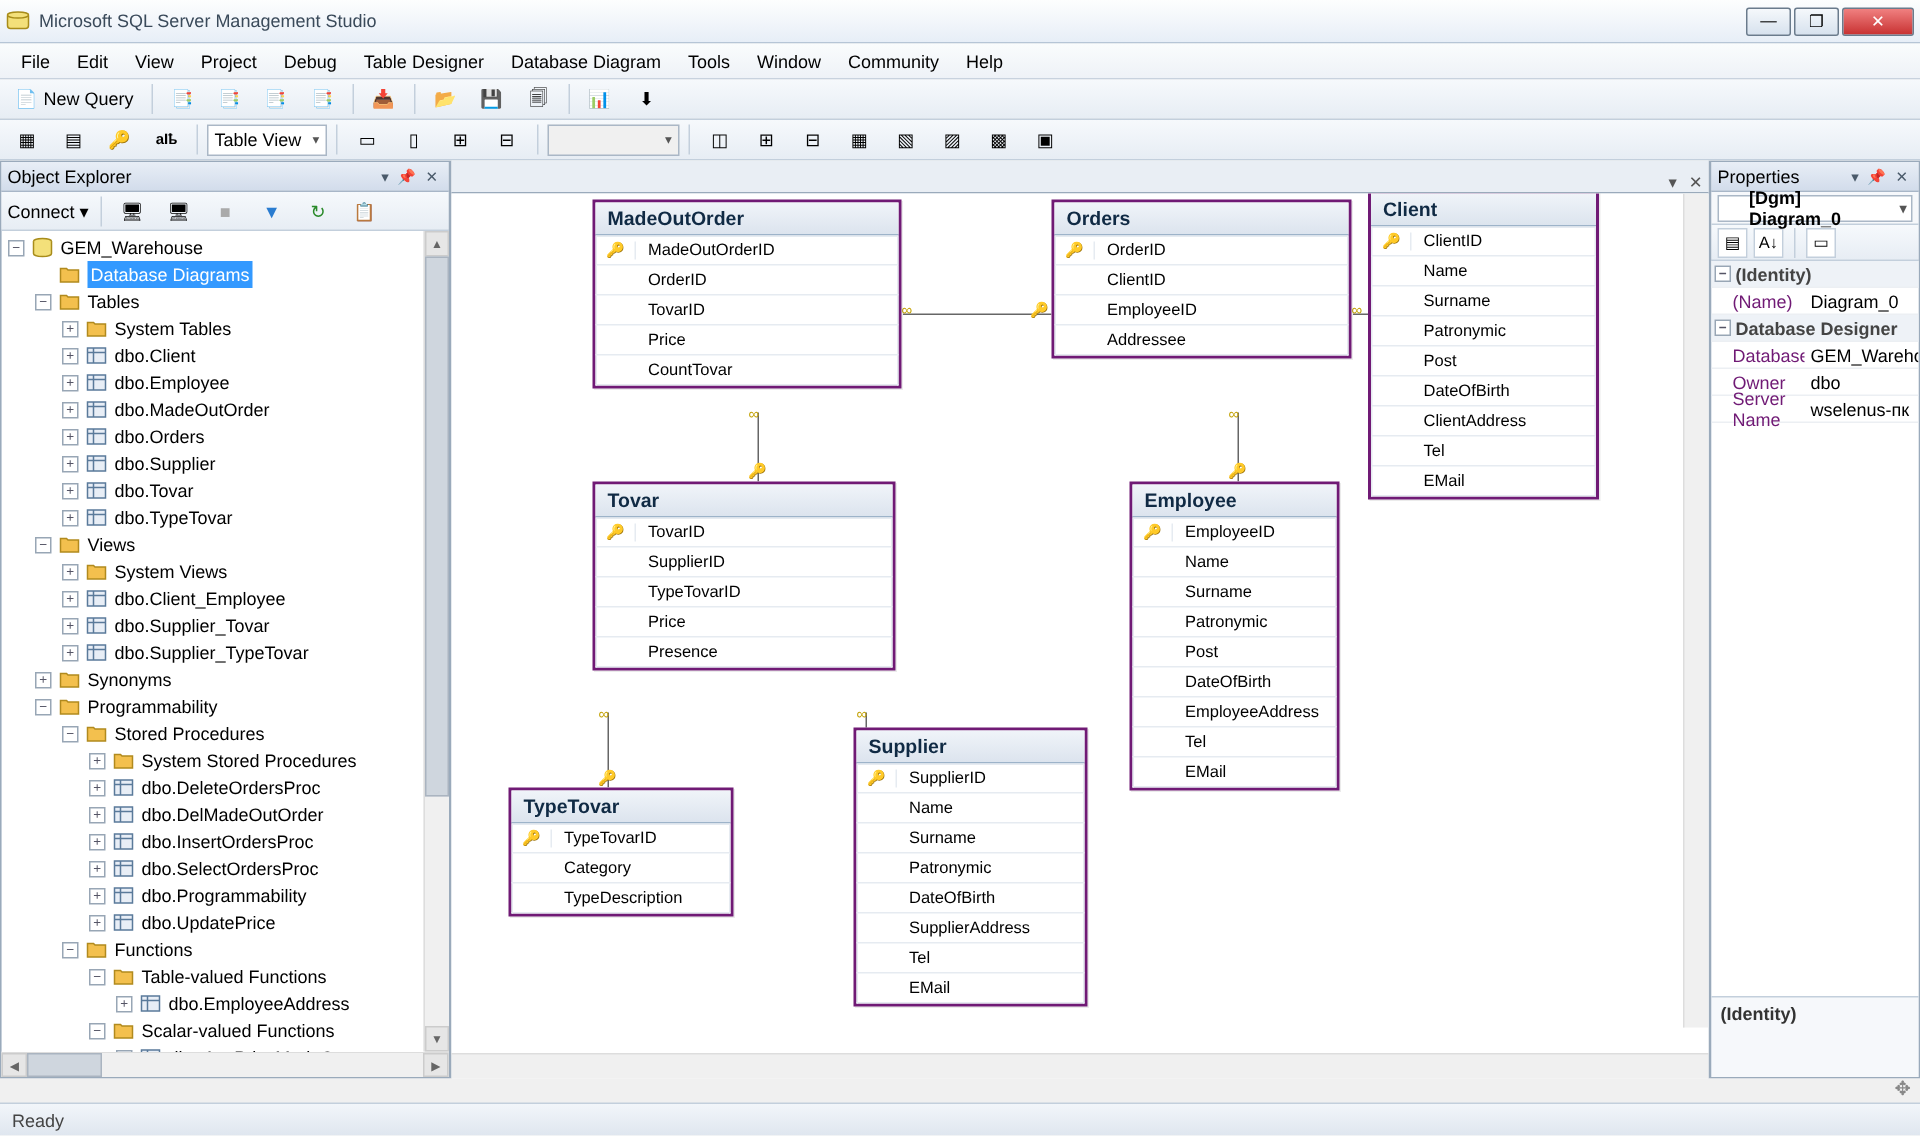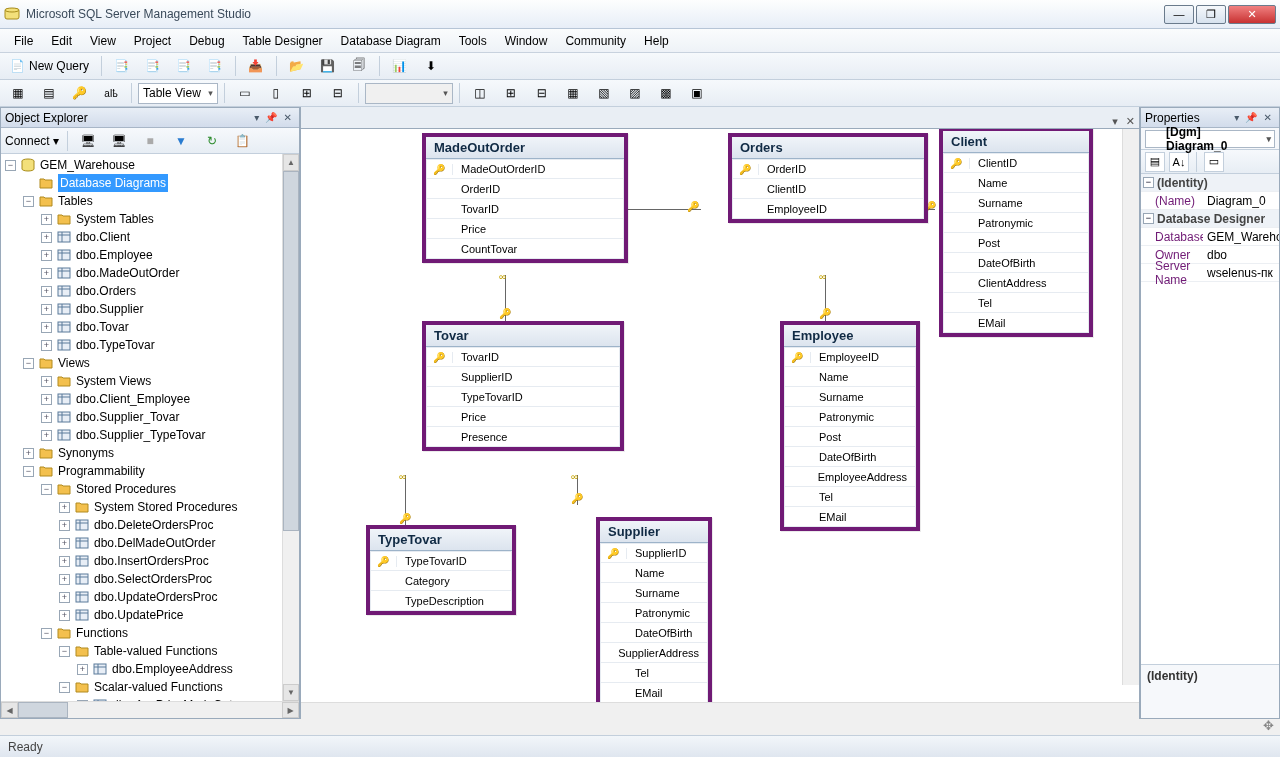--- a/index.html
+++ b/index.html
@@ -60,21 +60,21 @@
 .docarea { flex: 1; display: flex; flex-direction: column; background: #fff; border-left:1px solid #9aaabb; border-right:1px solid #9aaabb;}
 .tabstrip { height: 22px; background: #e9eef4; display: flex; align-items: flex-end; padding-left: 8px; border-bottom: 1px solid #9aaabb; }
 .tab { height: 20px; padding: 0 10px 0 8px; background: #fff; border: 1px solid #9aaabb; border-bottom: none; border-radius: 3px 3px 0 0; display: flex; align-items: center; font-size: 11px; font-weight: bold; color:#1a3a5a;}
 .tabstrip .spacer{flex:1;}
 .tabstrip .tbx{padding:0 4px; font-size:11px; color:#555;}
 .canvas { flex: 1; background: #fff; position: relative; overflow:auto;}
 .canvas-hscroll{height:17px; background:#f0f0f0; border-top:1px solid #ddd;}
 .canvas-vscroll{position:absolute; right:0; top:0; bottom:17px; width:17px; background:#f0f0f0; border-left:1px solid #ddd;}
 
 
-.dbtable { position: absolute; border: 4px solid #701a75; background: #fff; box-shadow: 1px 1px 0 rgba(0,0,0,0.08); margin-left: 27px; }
+.dbtable { position: absolute; border: 2px solid #701a75; background: #fff; box-shadow: 1px 1px 0 rgba(0,0,0,0.08); }
 .dbtable .dbtitle { background: linear-gradient(#f0f4f9,#dce4ee); border-bottom: 1px solid #9db3c9; padding: 3px 8px; font-weight: bold; color: #102a44; font-size: 13px; }
 .dbtable .dbcols { padding: 0; }
 .dbtable .dbcol { display: flex; align-items: center; height: 20px; border: 1px solid #e6ebf1; border-top: none; }
 .dbtable .dbcol:first-child { border-top: 1px solid #e6ebf1; }
 .dbtable .keycell { width: 26px; display: flex; align-items: center; justify-content: center; border-right: 1px solid #e6ebf1; }
 .dbtable .colname { padding: 0 8px; font-size: 11px; }
 .keyico { color: #d8a400; font-size: 10px; }
 
 
 .rel { position:absolute; background:#666; }
@@ -181,21 +181,21 @@
   <span class="tbtn">
       <span class="ico">▦</span>
     </span>
   <span class="tbtn">
       <span class="ico">▤</span>
     </span>
   <span class="tbtn">
       <span class="ico">🔑</span>
     </span>
   <span class="tbtn">
-      <span class="ico" style="font-size:10px;font-weight:normal;">аӀҍ</span>
+      <span class="ico" style="font-size:10px;font-weight:bold;">аӀҍ</span>
     </span>
   <span class="tsep"></span>
   <span class="combo">
       <span>Table View</span>
     </span>
   <span class="tsep"></span>
   <span class="tbtn">
       <span class="ico">▭</span>
     </span>
   <span class="tbtn">
@@ -570,21 +570,21 @@
                       <li>
                         <div class="row">
                           <span class="exp ">+</span>
                           <span class="nic">
                             <svg width="14" height="12">
                               <rect x="1" y="1" width="12" height="10" class="svg-table"></rect>
                               <line x1="1" y1="4" x2="13" y2="4" stroke="#5a7a9a"></line>
                               <line x1="5" y1="1" x2="5" y2="11" stroke="#5a7a9a"></line>
                             </svg>
                           </span>
-                          <span class="">dbo.UpdateOrdersProc</span>
+                          <span class="">dbo.Programmability</span>
                         </div>
                       </li>
                       <li>
                         <div class="row">
                           <span class="exp ">+</span>
                           <span class="nic">
                             <svg width="14" height="12">
                               <rect x="1" y="1" width="12" height="10" class="svg-table"></rect>
                               <line x1="1" y1="4" x2="13" y2="4" stroke="#5a7a9a"></line>
                               <line x1="5" y1="1" x2="5" y2="11" stroke="#5a7a9a"></line>
@@ -755,20 +755,24 @@
               <span class="colname">OrderID</span>
             </div>
             <div class="dbcol">
               <span class="keycell"></span>
               <span class="colname">ClientID</span>
             </div>
             <div class="dbcol">
               <span class="keycell"></span>
               <span class="colname">EmployeeID</span>
             </div>
+            <div class="dbcol">
+              <span class="keycell"></span>
+              <span class="colname">Addressee</span>
+            </div>
           </div>
         </div>
         <div class="dbtable" style="left: 611px; top: -2px; width: 154px;">
           <div class="dbtitle">Client</div>
           <div class="dbcols">
             <div class="dbcol">
               <span class="keycell">
                 <span class="keyico">🔑</span>
               </span>
               <span class="colname">ClientID</span>
@@ -889,21 +893,21 @@
             <div class="dbcol">
               <span class="keycell"></span>
               <span class="colname">Category</span>
             </div>
             <div class="dbcol">
               <span class="keycell"></span>
               <span class="colname">TypeDescription</span>
             </div>
           </div>
         </div>
-        <div class="dbtable" style="left: 268px; top: 388px; width: 116px;">
+        <div class="dbtable" style="left: 268px; top: 356px; width: 156px;">
           <div class="dbtitle">Supplier</div>
           <div class="dbcols">
             <div class="dbcol">
               <span class="keycell">
                 <span class="keyico">🔑</span>
               </span>
               <span class="colname">SupplierID</span>
             </div>
             <div class="dbcol">
               <span class="keycell"></span>

